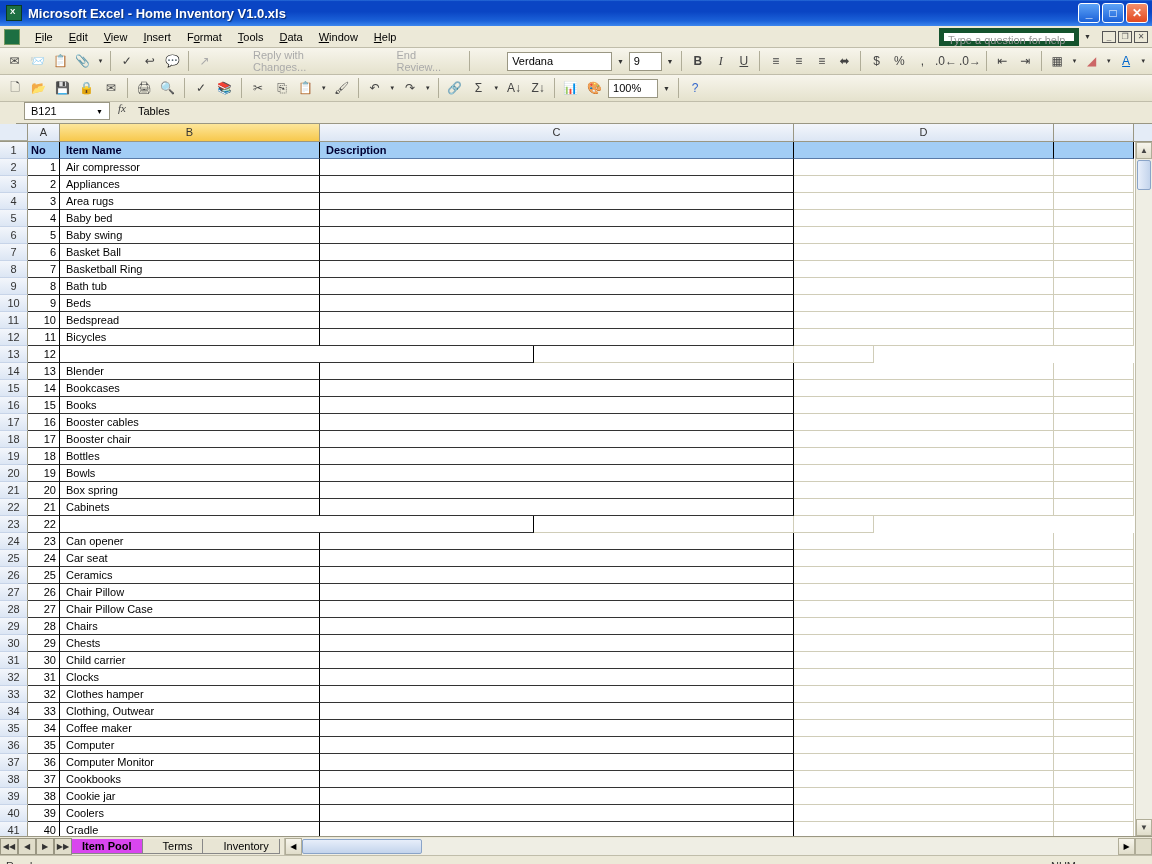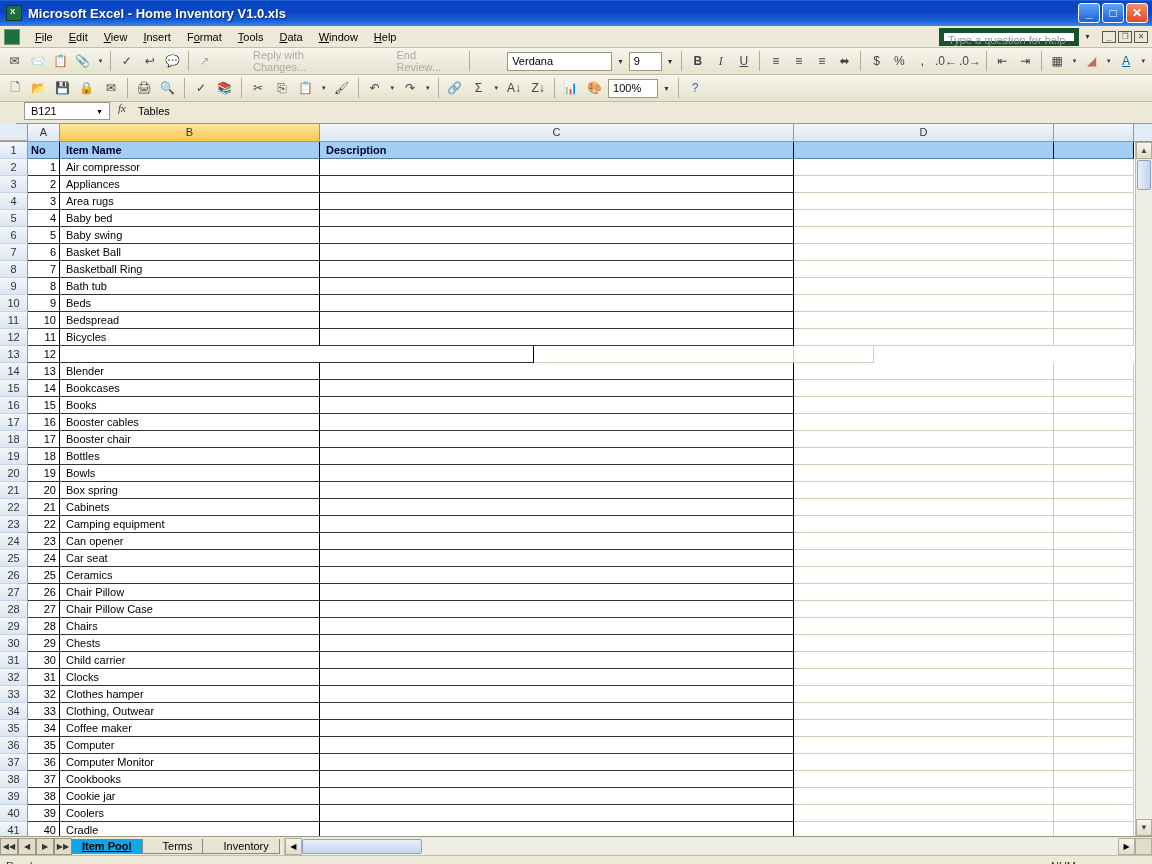--- a/index.html
+++ b/index.html
@@ -53,21 +53,21 @@
 .row.header-row .row-hdr { }
 
 .vscroll { position:absolute; right:0; top:0; bottom:0; width:17px; background:#efeee4; border-left:1px solid #c0bdaa; }
 .vscroll .arrow { height:17px; background:linear-gradient(to bottom,#f7f5ec,#e0ddca); border:1px solid #b0ad98; text-align:center; font-size:8px; line-height:15px; color:#444; }
 .vscroll .thumb { position:absolute; left:1px; right:1px; top:18px; height:30px; background:linear-gradient(to right,#e7eefa,#c3d4ec); border:1px solid #8aa4c8; border-radius:2px; }
 
 .sheet-tabs { height:19px; background:#ece9d8; display:flex; align-items:center; border-top:1px solid #9a9783; position:relative; }
 .tab-nav { display:flex; }
 .tab-nav-btn { width:18px; height:17px; border:1px solid #9a9783; background:#e0ddca; font-size:8px; text-align:center; line-height:15px; color:#333; }
 .sheet-tab { padding:1px 10px; border:1px solid #888; border-top:none; background:#fff; font-size:11px; margin-left:-1px; position:relative; }
-.sheet-tab.active { font-weight:bold; background:#0ea5e9; z-index:2;text-decoration:underline; }
+.sheet-tab.active { font-weight:bold; background:#d946ef; z-index:2; }
 .sheet-tab.inactive { background:#e8e5d4;padding-left:20px; }
 .hscroll { flex:1; height:17px; background:#efeee4; border-left:1px solid #c0bdaa; margin-left:4px; position:relative; display:flex; }
 .hscroll .arrow { width:17px; background:linear-gradient(to bottom,#f7f5ec,#e0ddca); border:1px solid #b0ad98; text-align:center; font-size:8px; line-height:15px; }
 .hscroll .track { flex:1; position:relative; }
 .hscroll .thumb { position:absolute; left:0; width:120px; top:1px; bottom:1px; background:linear-gradient(to bottom,#e7eefa,#c3d4ec); border:1px solid #8aa4c8; border-radius:2px; }
 .hscroll .corner { width:17px; background:#e0ddca; border:1px solid #b0ad98; }
 
 .statusbar { height:20px; background:#ece9d8; border-top:1px solid #c0bdaa; display:flex; align-items:center; padding:0 6px; font-size:11px; color:#333; }
 .statusbar .s-right { margin-left:auto; display:flex; gap:30px; }
 
@@ -387,21 +387,20 @@
           <div class="row-hdr">22</div>
           <div class="cell bordered num colA">21</div>
           <div class="cell bordered itm colB" style="padding-left:6px">Cabinets</div>
           <div class="cell bordered colC"></div>
           <div class="cell colD"></div>
           <div class="cell colE"></div>
         </div>
         <div class="row">
           <div class="row-hdr">23</div>
           <div class="cell bordered num colA">22</div>
-          <div class="cell bordered itm colB" style="padding-left:6px">Camping equipment</div>
           <div class="cell bordered colC"></div>
           <div class="cell colD"></div>
           <div class="cell colE"></div>
         </div>
         <div class="row">
           <div class="row-hdr">24</div>
           <div class="cell bordered num colA">23</div>
           <div class="cell bordered itm colB" style="padding-left:6px">Can opener</div>
           <div class="cell bordered colC"></div>
           <div class="cell colD"></div>

